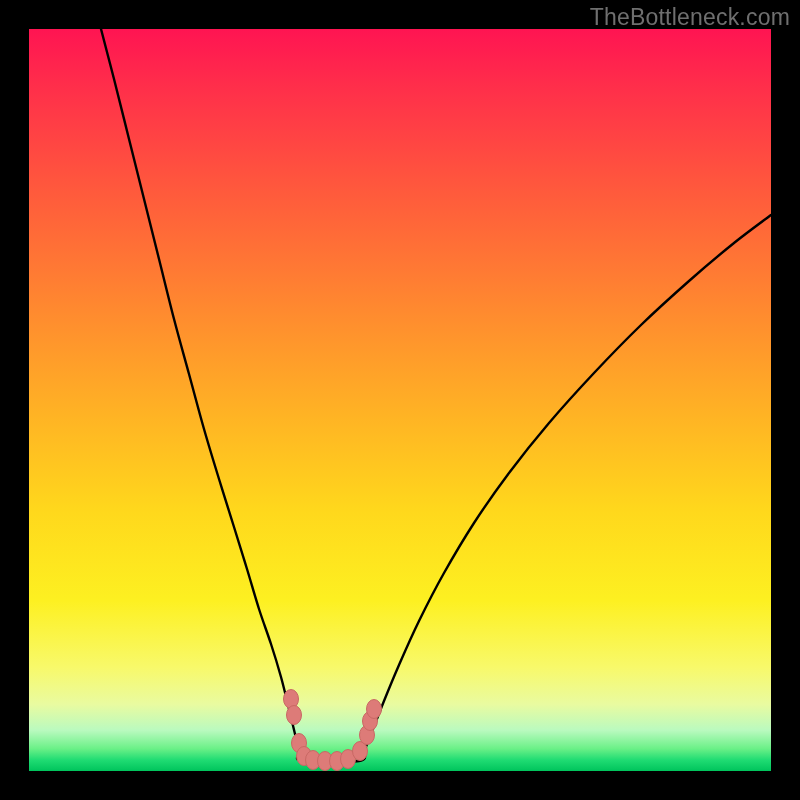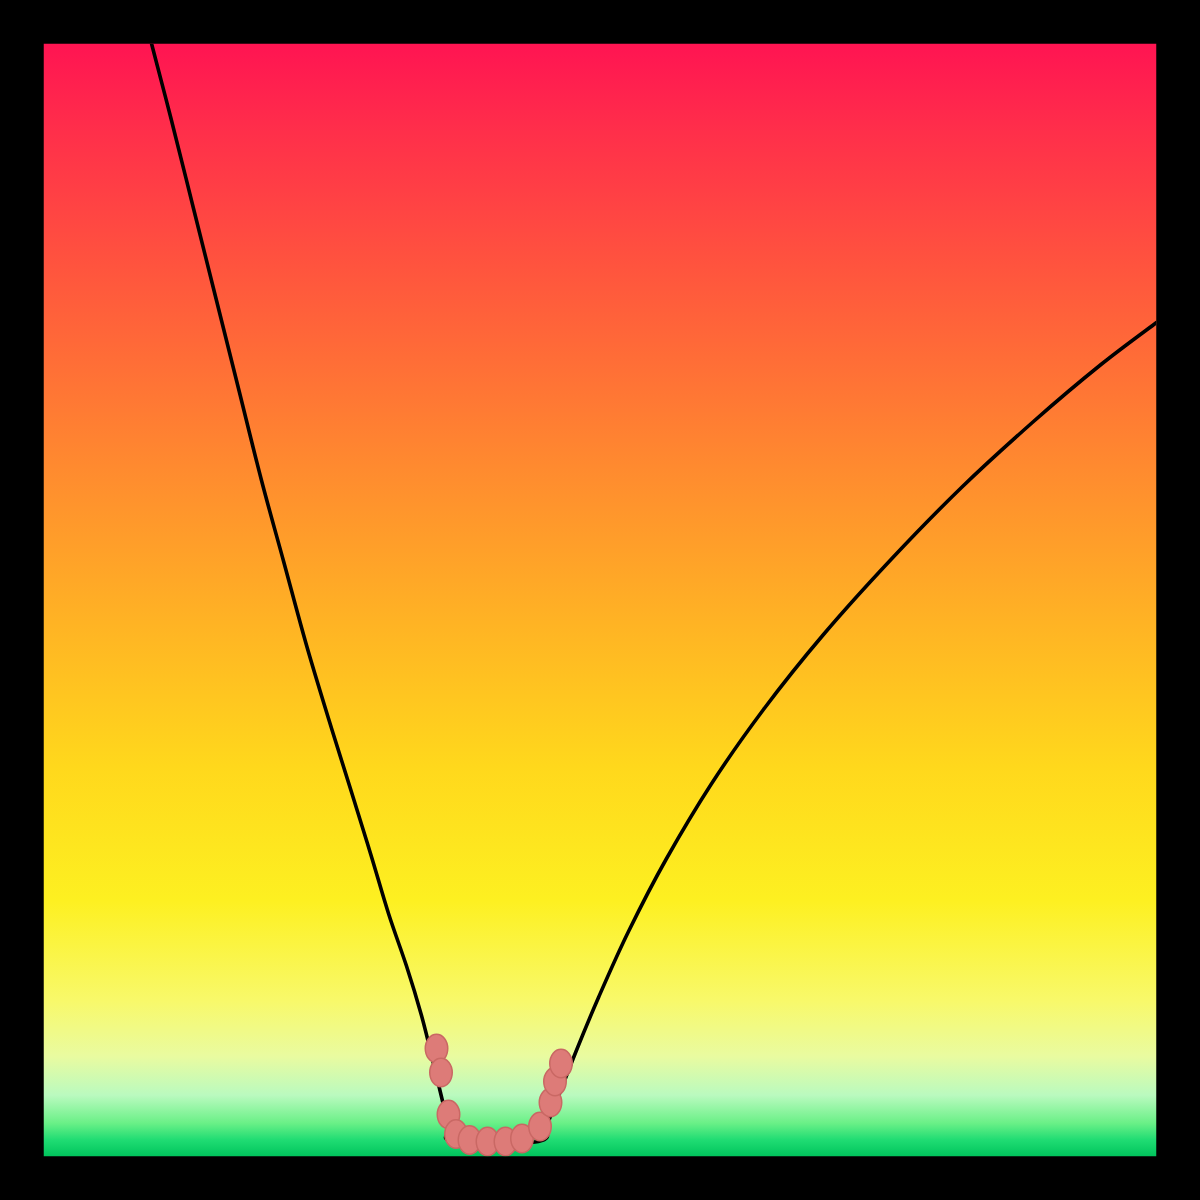--- a/index.html
+++ b/index.html
@@ -84,13 +84,14 @@
           <ellipse cx="308" cy="732" rx="7.5" ry="9.5" fill="#dd7b78" stroke="#c96864" stroke-width="1"></ellipse>
           <ellipse cx="319" cy="730" rx="7.5" ry="9.5" fill="#dd7b78" stroke="#c96864" stroke-width="1"></ellipse>
           <ellipse cx="331" cy="722" rx="7.5" ry="9.5" fill="#dd7b78" stroke="#c96864" stroke-width="1"></ellipse>
           <ellipse cx="338" cy="706" rx="7.5" ry="9.5" fill="#dd7b78" stroke="#c96864" stroke-width="1"></ellipse>
           <ellipse cx="341" cy="692" rx="7.5" ry="9.5" fill="#dd7b78" stroke="#c96864" stroke-width="1"></ellipse>
           <ellipse cx="345" cy="680" rx="7.5" ry="9.5" fill="#dd7b78" stroke="#c96864" stroke-width="1"></ellipse>
         </g>
     </svg>
   </div>
 
+  <div class="watermark">TheBottleneck.com</div>
 </div>
 
 </body></html>

